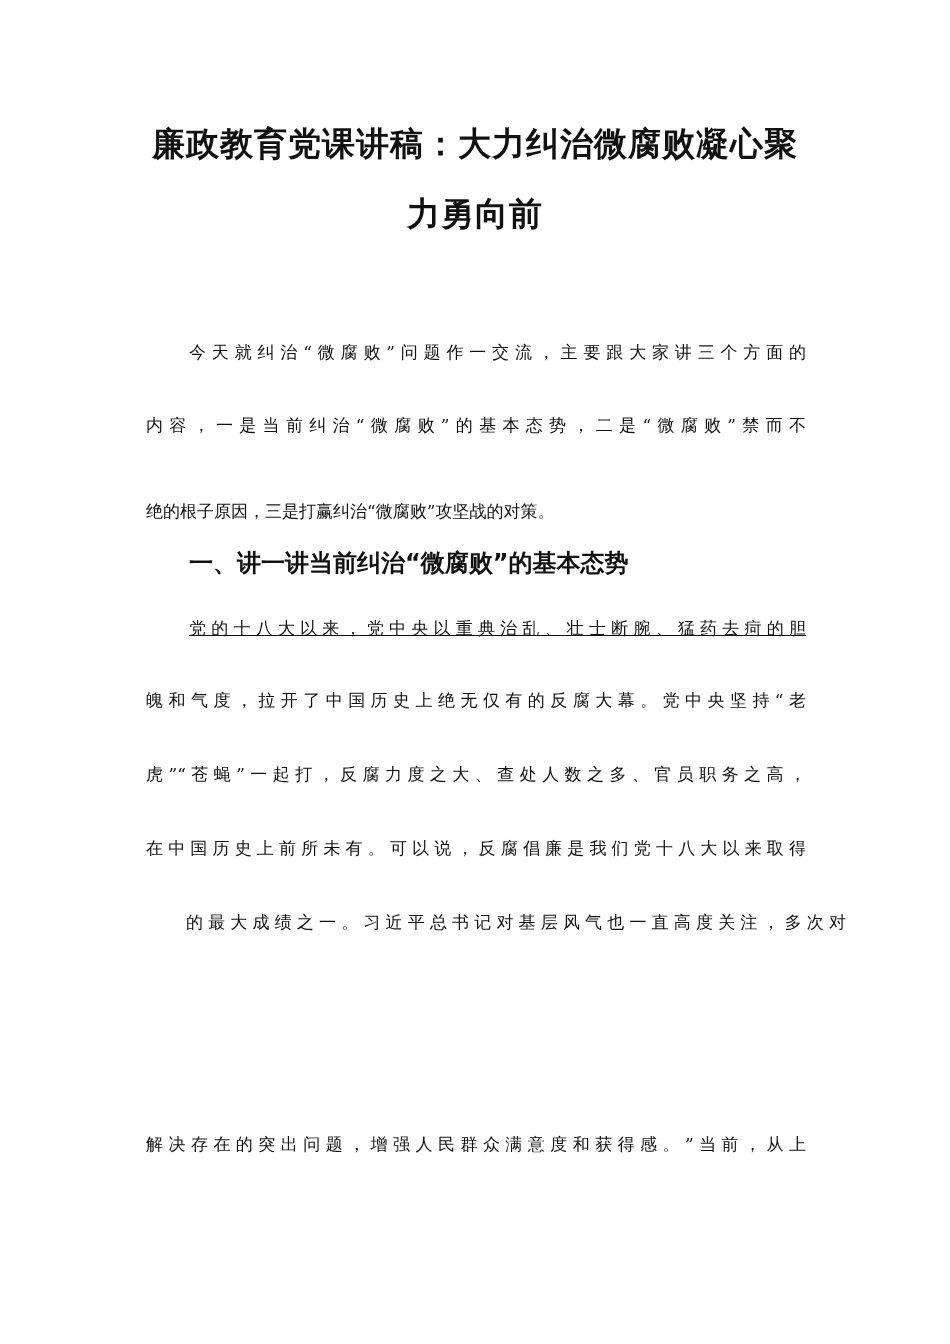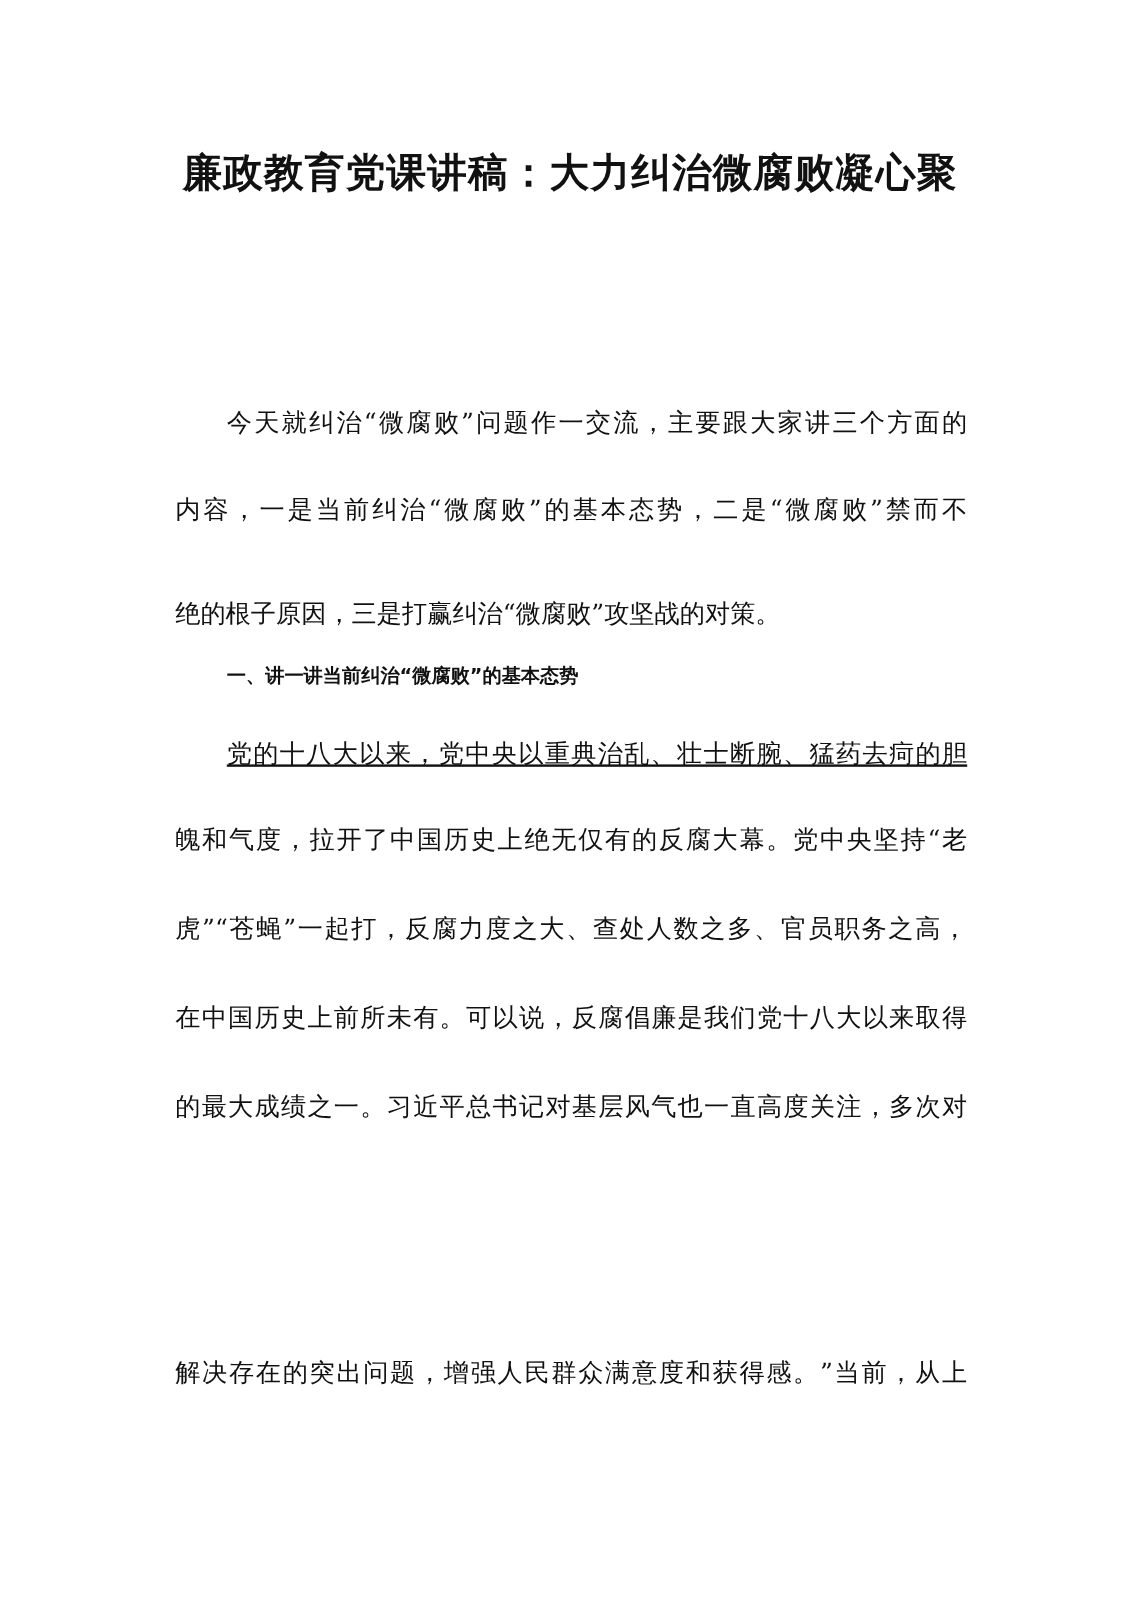--- a/index.html
+++ b/index.html
@@ -35,53 +35,54 @@
       white-space: nowrap;
       line-height: 40px;
     }
     .title.l1 { top: 124px; }
     .title.l2 { top: 194px; }
 
     .line {
       position: absolute;
       left: 146px;
       width: 660px;
-      font-size: 21px;
+      font-size: 17px;
       line-height: 30px;
       white-space: nowrap;
       text-align: justify;
       text-align-last: justify;
       color: #111;
     }
     .line.indent { left: 189px; width: 617px; }
     .line.last { text-align-last: left; margin-top: 12px; }
     .heading {
       position: absolute;
       left: 189px;
       font-family: "DejaVu Sans", "Liberation Sans", sans-serif;
       font-weight: bold;
-      font-size: 16px;
+      font-size: 24px;
       line-height: 30px;
       white-space: nowrap;
       color: #111;
     }
   </style>
 </head>
 <body>
 
 <div class="page">
 
   <div class="title l1">廉政教育党课讲稿：大力纠治微腐败凝心聚</div>
+  <div class="title l2">力勇向前</div>
 
   <div class="line indent" style="top:337px;">今天就纠治“微腐败”问题作一交流，主要跟大家讲三个方面的</div>
   <div class="line" style="top:410px;">内容，一是当前纠治“微腐败”的基本态势，二是“微腐败”禁而不</div>
   <div class="line last" style="top:484px;">绝的根子原因，三是打赢纠治“微腐败”攻坚战的对策。</div>
 
   <div class="heading" style="top:548px;">一、讲一讲当前纠治“微腐败”的基本态势</div>
 
   <div class="line indent" style="top:613px;text-decoration:underline;">党的十八大以来，党中央以重典治乱、壮士断腕、猛药去疴的胆</div>
   <div class="line" style="top:685px;">魄和气度，拉开了中国历史上绝无仅有的反腐大幕。党中央坚持“老</div>
   <div class="line" style="top:833px;">在中国历史上前所未有。可以说，反腐倡廉是我们党十八大以来取得</div>
   <div class="line" style="top:759px;">虎”“苍蝇”一起打，反腐力度之大、查处人数之多、官员职务之高，</div>
-  <div class="line" style="top:907px;">的最大成绩之一。习近平总书记对基层风气也一直高度关注，多次对</div>
+  <div class="line" style="top:907px;margin-left:40px;">的最大成绩之一。习近平总书记对基层风气也一直高度关注，多次对</div>
   <div class="line" style="top:1129px;">解决存在的突出问题，增强人民群众满意度和获得感。”当前，从上</div>
 
 </div>
 
 </body></html>

